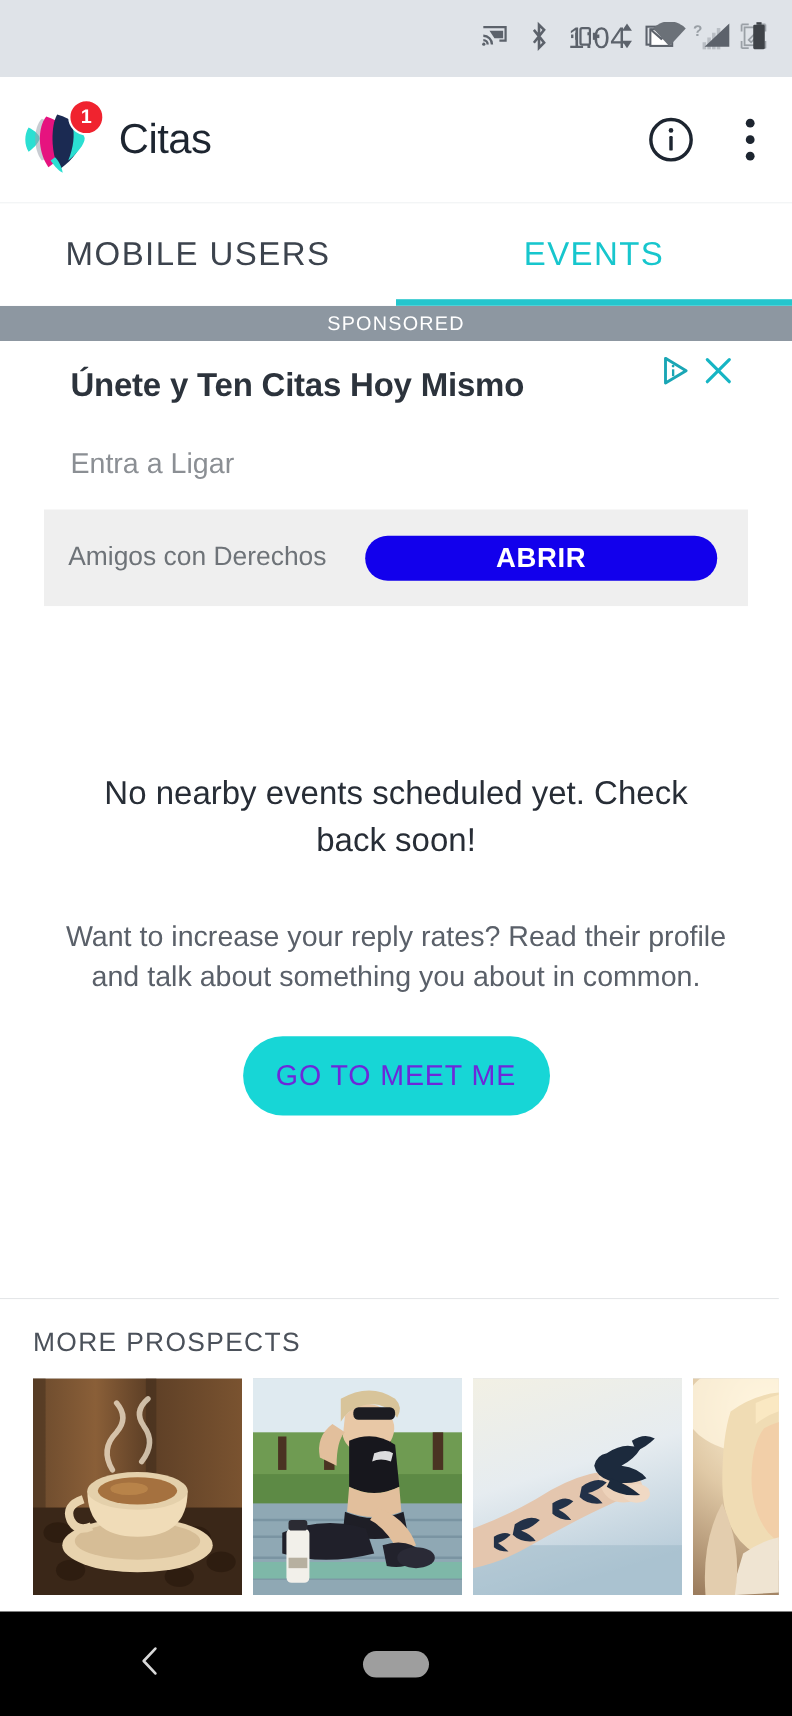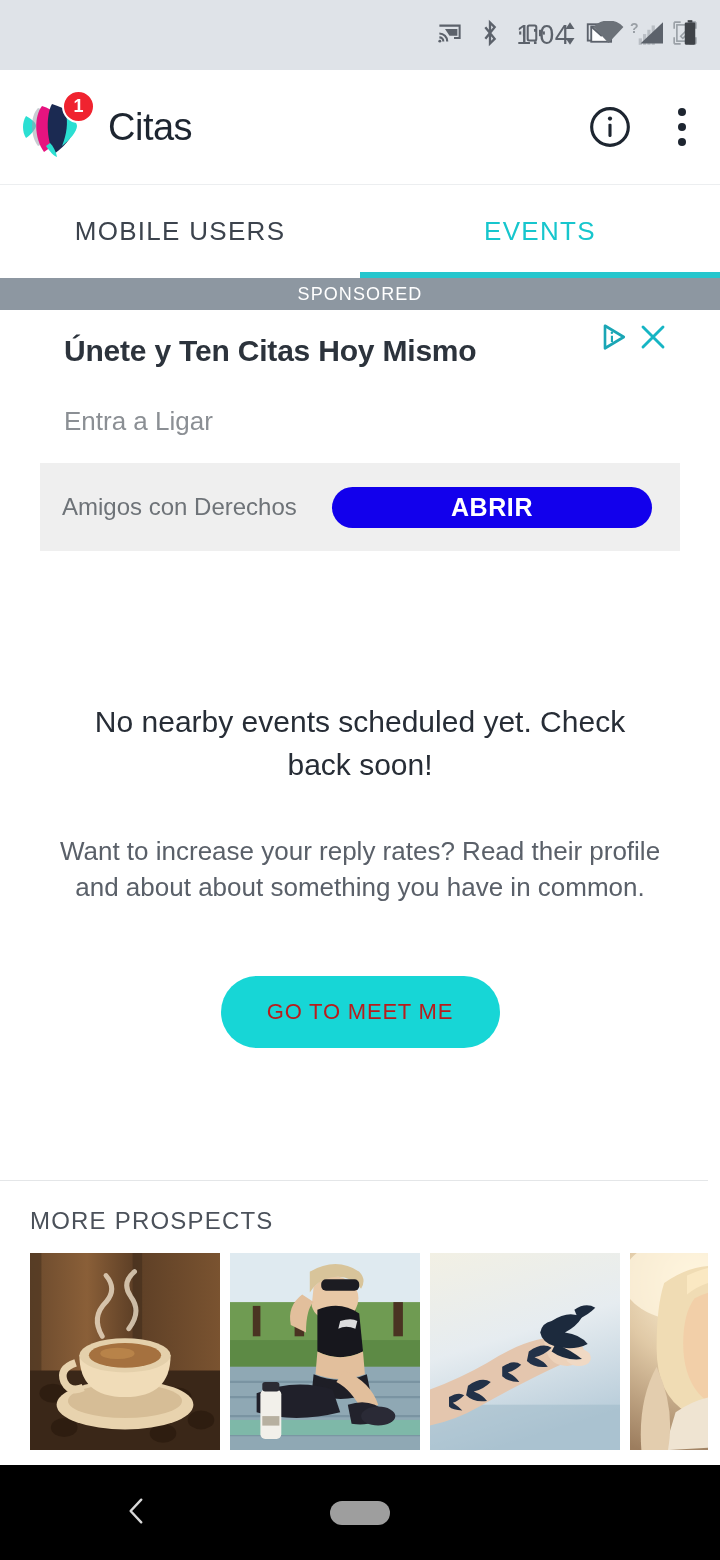--- a/index.html
+++ b/index.html
@@ -71,21 +71,21 @@
   
   .tabs {
     height:93px;
     background:#ffffff;
     display:flex;
     position:relative;
   }
   .tab {
     flex:1;
     display:flex; align-items:center; justify-content:center;
-    font-size:26px;
+    font-size:30px;
     letter-spacing:1.3px;
     color:#3c434d;
   }
   .tab.active { color:#17c6cd; }
   .tab-underline {
     position:absolute; bottom:0; left:360px; width:360px; height:6px;
     background:#25c6cd;
   }
 
   
@@ -145,26 +145,26 @@
   .empty-title {
     font-size:30px; color:#272d36; line-height:1.42;
     max-width:600px; margin:0 auto;
   }
   .empty-sub {
     margin-top:48px;
     font-size:26px; color:#5a6069; line-height:1.38;
     max-width:630px; margin-left:auto; margin-right:auto;
   }
   .empty-cta {
-    margin:70px auto 0 auto;
+    margin:36px auto 0 auto;
     display:block;
     width:279px; height:72px;
-    background:#17d6d6; color:#b91c1c;
+    background:#17d6d6; color:#6d28d9;
     border:none; border-radius:36px;
-    font-size:22px; letter-spacing:0.8px;
+    font-size:26px; letter-spacing:0.8px;
     font-family:"Liberation Sans", sans-serif;
     cursor:pointer;
   }
 
   
   .prospects {
     position:absolute; left:0; right:12px; top:1180px;
     border-top:1px solid #e4e6e8;
     background:#ffffff;
   }
@@ -353,21 +353,21 @@
     </div>
     <div class="ad-bottom">
       <span class="ad-advertiser">Amigos con Derechos</span>
       <button class="ad-cta">ABRIR</button>
     </div>
   </div>
 </div>
 
 <div class="empty">
   <div class="empty-title">No nearby events scheduled yet. Check back soon!</div>
-  <div class="empty-sub">Want to increase your reply rates? Read their profile and about about something you have in common.</div>
+  <div class="empty-sub">Want to increase your reply rates? Read their profile and talk about something you about in common.</div>
   <button class="empty-cta">GO TO MEET ME</button>
 </div>
 
 <div class="prospects">
   <div class="prospects-head">MORE PROSPECTS</div>
   <div class="thumb-row">
 
     <div class="thumb">
       <svg viewBox="0 0 100 104" preserveAspectRatio="xMidYMid slice">
         <defs>

